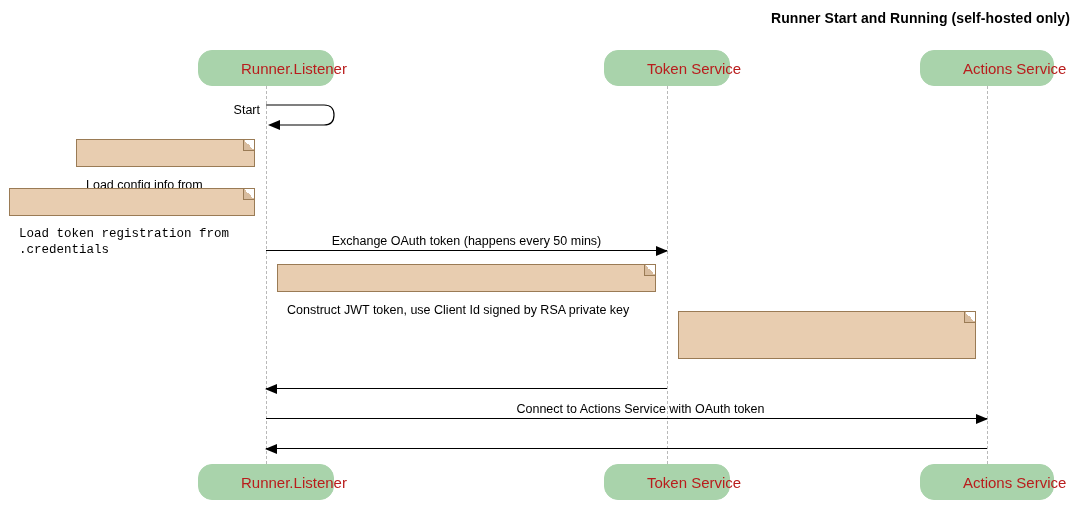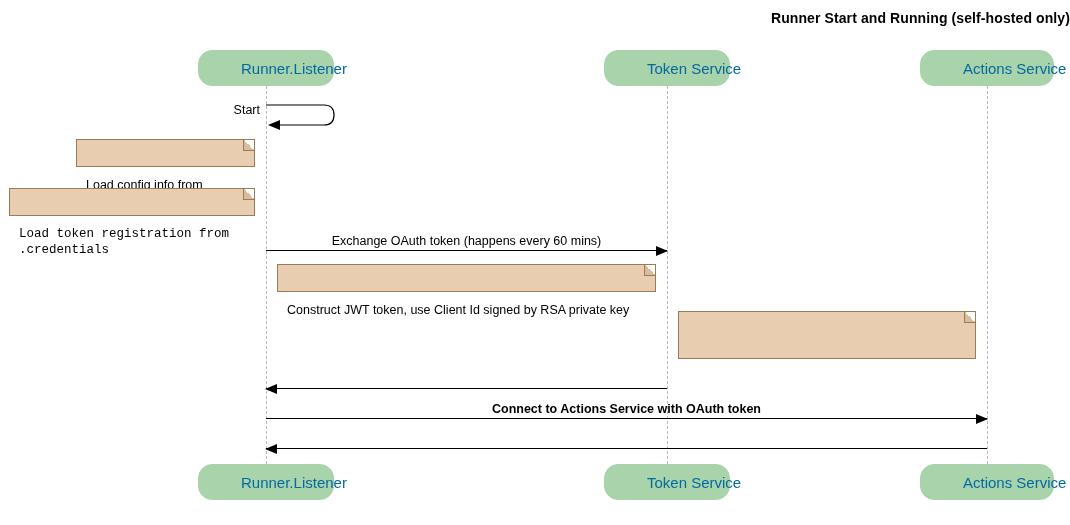--- a/index.html
+++ b/index.html
@@ -36,21 +36,21 @@
   }
   .participant {
     position: absolute;
     background: #a9d3ab;
     border: 1px solid #a9d3ab;
     border-radius: 14px;
     height: 36px;
     line-height: 36px;
     text-align: center;
     font-size: 15px;
-    color: #0369a1;
+    color: #b91c1c;
     box-sizing: border-box;
     white-space: nowrap;
     padding-left: 42px;
   }
   .note {
     position: absolute;
     background: #e8cdb0;
     border: 1px solid #9a7b55;
     box-sizing: border-box;
     font-size: 12.5px;
@@ -137,37 +137,37 @@
   </div>
 
   <div class="note" style="left:9px; top:188px; width:246px; height:28px;font-family:Liberation Mono, monospace;">
     <span class="fold"></span>
     <span>Load token registration from .credentials</span>
   </div>
 
   <div class="msg" style="left:266px; top:250px; width:401px;">
     <span class="arrowhead right"></span>
   </div>
-  <div class="msg-label" style="left:266px; top:234px; width:401px;">Exchange OAuth token (happens every 60 mins)</div>
+  <div class="msg-label" style="left:266px; top:234px; width:401px;">Exchange OAuth token (happens every 50 mins)</div>
 
   <div class="note" style="left:277px; top:264px; width:379px; height:28px;">
     <span class="fold"></span>
     <span>Construct JWT token, use Client Id signed by RSA private key</span>
   </div>
 
   <div class="note" style="left:678px; top:311px; width:298px; height:48px;">
     <span class="fold"></span>
   </div>
 
   <div class="msg" style="left:266px; top:388px; width:401px;">
     <span class="arrowhead left"></span>
   </div>
 
   <div class="msg" style="left:266px; top:418px; width:721px;">
     <span class="arrowhead right"></span>
   </div>
-  <div class="msg-label" style="left:266px; top:402px; width:721px;font-weight:bold;">Connect to Actions Service with OAuth token</div>
+  <div class="msg-label" style="left:280px; top:402px; width:721px;">Connect to Actions Service with OAuth token</div>
 
   <div class="msg" style="left:266px; top:448px; width:721px;">
     <span class="arrowhead left"></span>
   </div>
 
 </div>
 
 </body></html>

